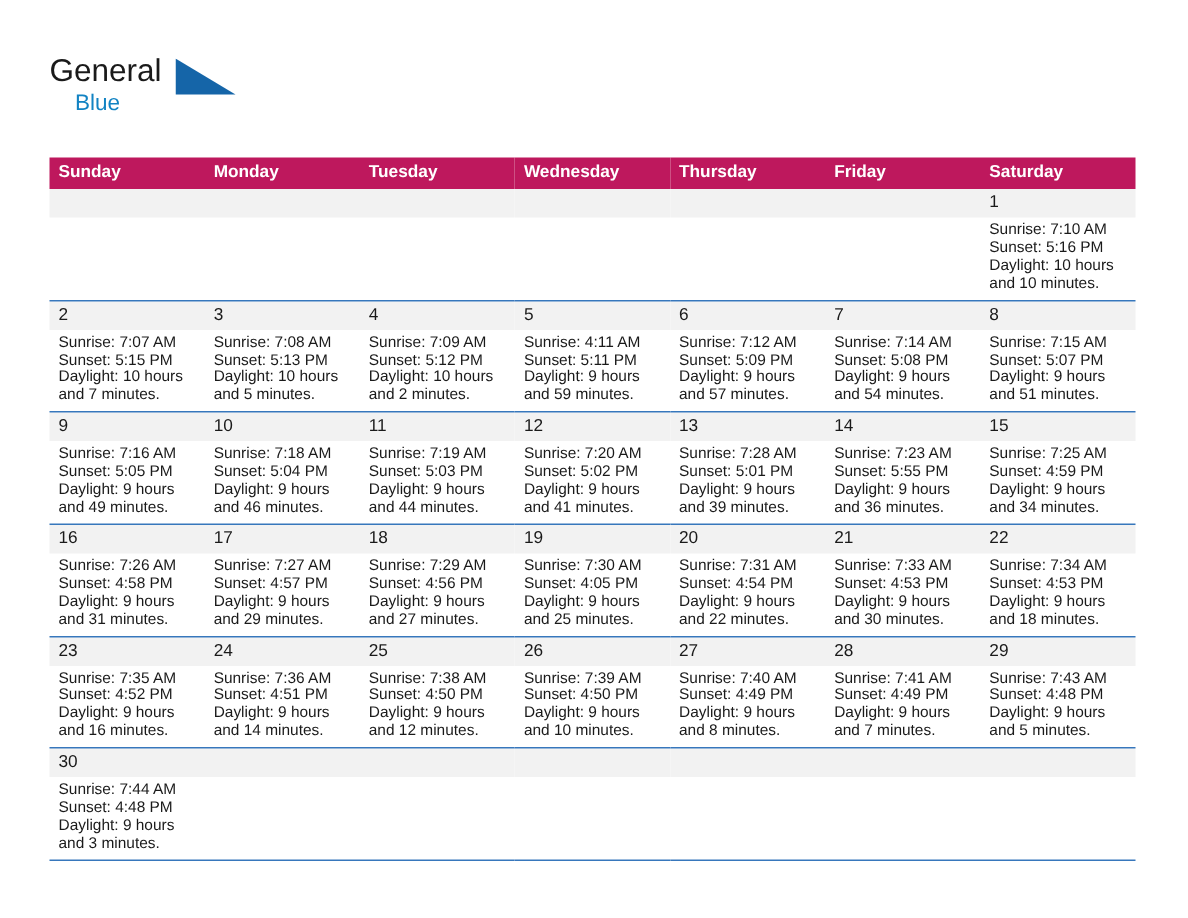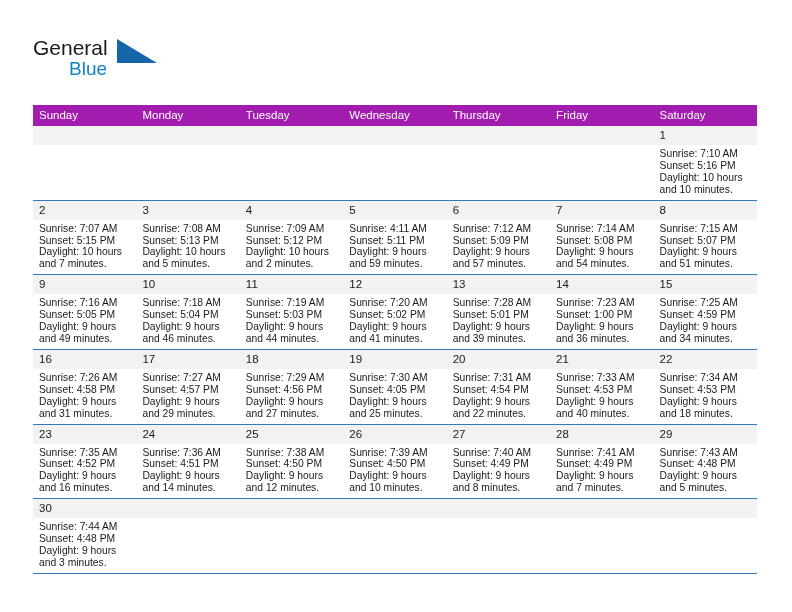--- a/index.html
+++ b/index.html
@@ -19,22 +19,22 @@
   .logo{
     position:absolute;left:33px;top:36px;
     width:170px;height:52px;
   }
   .logo-general{
     position:absolute;left:0;top:0;
     font-size:21px;line-height:23px;color:#1a1a1a;
     letter-spacing:0px;
   }
   .logo-blue{
-    position:absolute;left:36px;top:21px;
-    font-size:19px;line-height:23px;color:#1283c3;
+    position:absolute;left:17px;top:21px;
+    font-size:15px;line-height:23px;color:#1283c3;
   }
   .logo-tri{position:absolute;left:84px;top:3px;}
 
   .title-wrap{
     position:absolute;right:36px;top:28px;
     text-align:right;
   }
   .cal-title{
     font-size:26px;line-height:32px;color:#1a1a1a;font-weight:normal;
     white-space:nowrap;
@@ -46,23 +46,23 @@
   }
 
   
   .grid{
     position:absolute;left:33px;top:105px;
     width:724px;
     border-collapse:collapse;
     table-layout:fixed;
   }
   .grid th{
-    background:#a21caf;
+    background:#be185d;
     color:#ffffff;
-    font-weight:normal;
+    font-weight:bold;
     font-size:11.5px;
     text-align:left;
     padding:4px 0 5px 6px;
     height:11px;
     border:none;
   }
   .grid td{
     vertical-align:top;
     padding:0;
     border:none;
@@ -299,21 +299,21 @@
               <span>Sunrise: 7:28 AM</span>
               <span>Sunset: 5:01 PM</span>
               <span>Daylight: 9 hours</span>
               <span>and 39 minutes.</span>
             </span>
           </td>
         <td>
             <span class="daynum">14</span>
             <span class="info">
               <span>Sunrise: 7:23 AM</span>
-              <span>Sunset: 1:00 PM</span>
+              <span>Sunset: 5:55 PM</span>
               <span>Daylight: 9 hours</span>
               <span>and 36 minutes.</span>
             </span>
           </td>
         <td>
             <span class="daynum">15</span>
             <span class="info">
               <span>Sunrise: 7:25 AM</span>
               <span>Sunset: 4:59 PM</span>
               <span>Daylight: 9 hours</span>
@@ -367,21 +367,21 @@
               <span>Daylight: 9 hours</span>
               <span>and 22 minutes.</span>
             </span>
           </td>
         <td>
             <span class="daynum">21</span>
             <span class="info">
               <span>Sunrise: 7:33 AM</span>
               <span>Sunset: 4:53 PM</span>
               <span>Daylight: 9 hours</span>
-              <span>and 40 minutes.</span>
+              <span>and 30 minutes.</span>
             </span>
           </td>
         <td>
             <span class="daynum">22</span>
             <span class="info">
               <span>Sunrise: 7:34 AM</span>
               <span>Sunset: 4:53 PM</span>
               <span>Daylight: 9 hours</span>
               <span>and 18 minutes.</span>
             </span>

